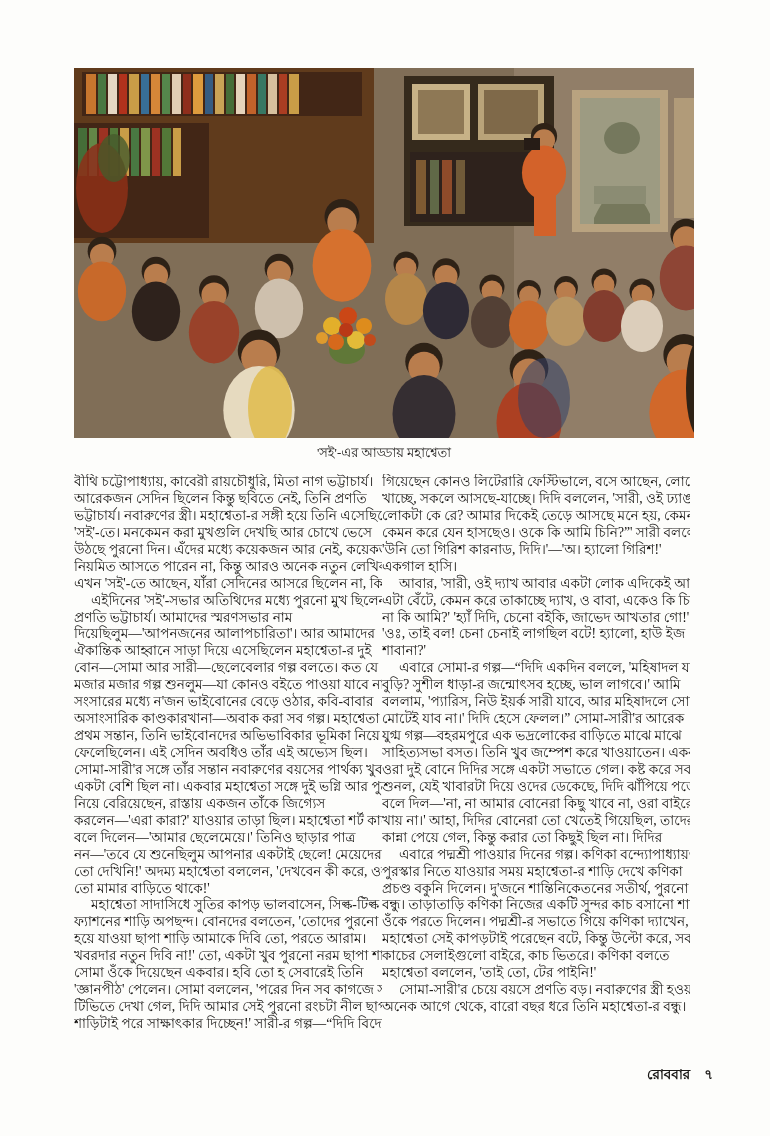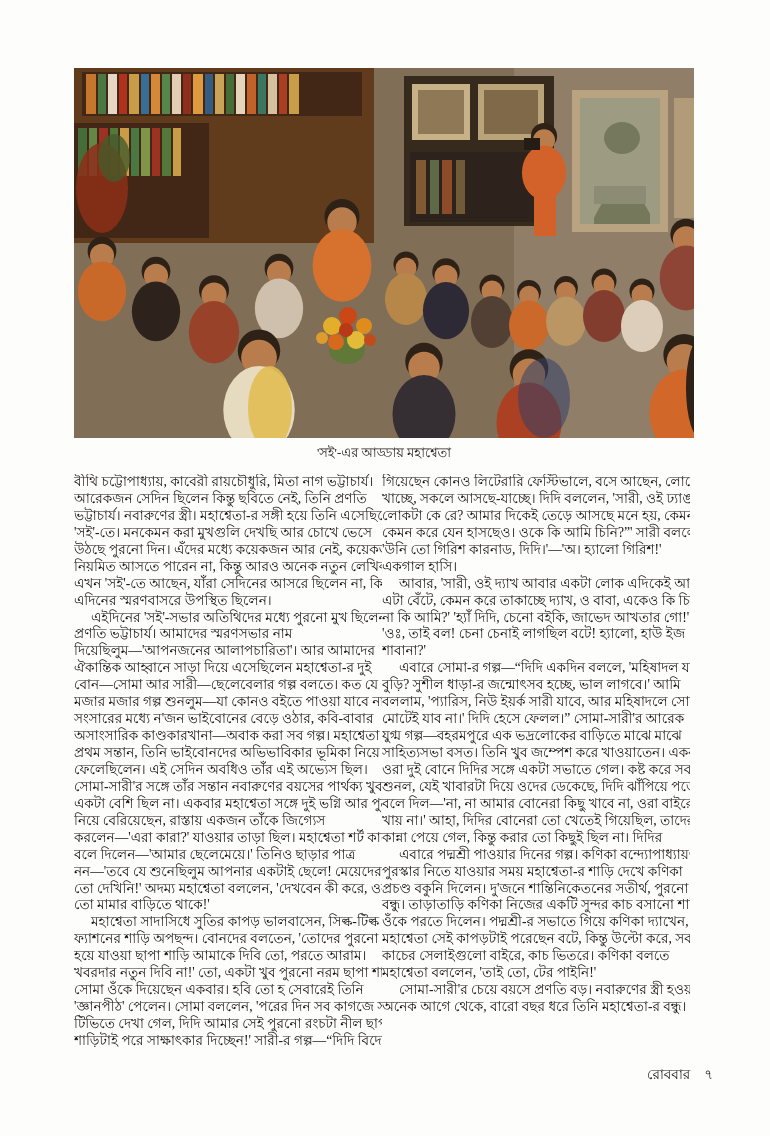--- a/index.html
+++ b/index.html
@@ -24,21 +24,21 @@
     display:flex;
   }
   .col{width:308px;overflow:hidden;}
   .line{
     white-space:nowrap;height:16.95px;line-height:16.95px;
     font-size:13.6px;letter-spacing:0;color:#151311;
   }
   .line.indent{padding-left:17px;}
   .footer{
     position:absolute;left:74px;top:1064px;width:639px;
-    text-align:right;font-size:13.5px;color:#1a1816;
+    text-align:right;font-size:13.5px;color:#1a1816;font-weight:bold;
   }
   .footer .pgnum{margin-left:14px;}
 </style>
 </head>
 <body>
 
 <div class="photo-wrap">
   <svg viewBox="0 0 620 370" aria-hidden="true">
     <defs>
       <g id="fig">
@@ -173,21 +173,20 @@
 
 <div class="columns">
   <div class="col">
       <div class="line">বীথি চট্টোপাধ্যায়, কাবেরী রায়চৌধুরি, মিতা নাগ ভট্টাচার্য।</div>
       <div class="line">আরেকজন সেদিন ছিলেন কিন্তু ছবিতে নেই, তিনি প্রণতি</div>
       <div class="line">ভট্টাচার্য। নবারুণের স্ত্রী। মহাশ্বেতা-র সঙ্গী হয়ে তিনি এসেছিলেন</div>
       <div class="line">'সই'-তে। মনকেমন করা মুখগুলি দেখছি আর চোখে ভেসে</div>
       <div class="line">উঠছে পুরনো দিন। এঁদের মধ্যে কয়েকজন আর নেই, কয়েকজন</div>
       <div class="line">নিয়মিত আসতে পারেন না, কিন্তু আরও অনেক নতুন লেখিকারা</div>
       <div class="line">এখন 'সই'-তে আছেন, যাঁরা সেদিনের আসরে ছিলেন না, কিন্তু</div>
-      <div class="line">এদিনের স্মরণবাসরে উপস্থিত ছিলেন।</div>
       <div class="line indent">এইদিনের 'সই'-সভার অতিথিদের মধ্যে পুরনো মুখ ছিলেন</div>
       <div class="line">প্রণতি ভট্টাচার্য। আমাদের স্মরণসভার নাম</div>
       <div class="line">দিয়েছিলুম—'আপনজনের আলাপচারিতা'। আর আমাদের</div>
       <div class="line">ঐকান্তিক আহ্বানে সাড়া দিয়ে এসেছিলেন মহাশ্বেতা-র দুই</div>
       <div class="line">বোন—সোমা আর সারী—ছেলেবেলার গল্প বলতে। কত যে</div>
       <div class="line">মজার মজার গল্প শুনলুম—যা কোনও বইতে পাওয়া যাবে না।</div>
       <div class="line">সংসারের মধ্যে ন'জন ভাইবোনের বেড়ে ওঠার, কবি-বাবার</div>
       <div class="line">অসাংসারিক কাণ্ডকারখানা—অবাক করা সব গল্প। মহাশ্বেতা</div>
       <div class="line">প্রথম সন্তান, তিনি ভাইবোনদের অভিভাবিকার ভূমিকা নিয়ে</div>
       <div class="line">ফেলেছিলেন। এই সেদিন অবধিও তাঁর এই অভ্যেস ছিল।</div>

